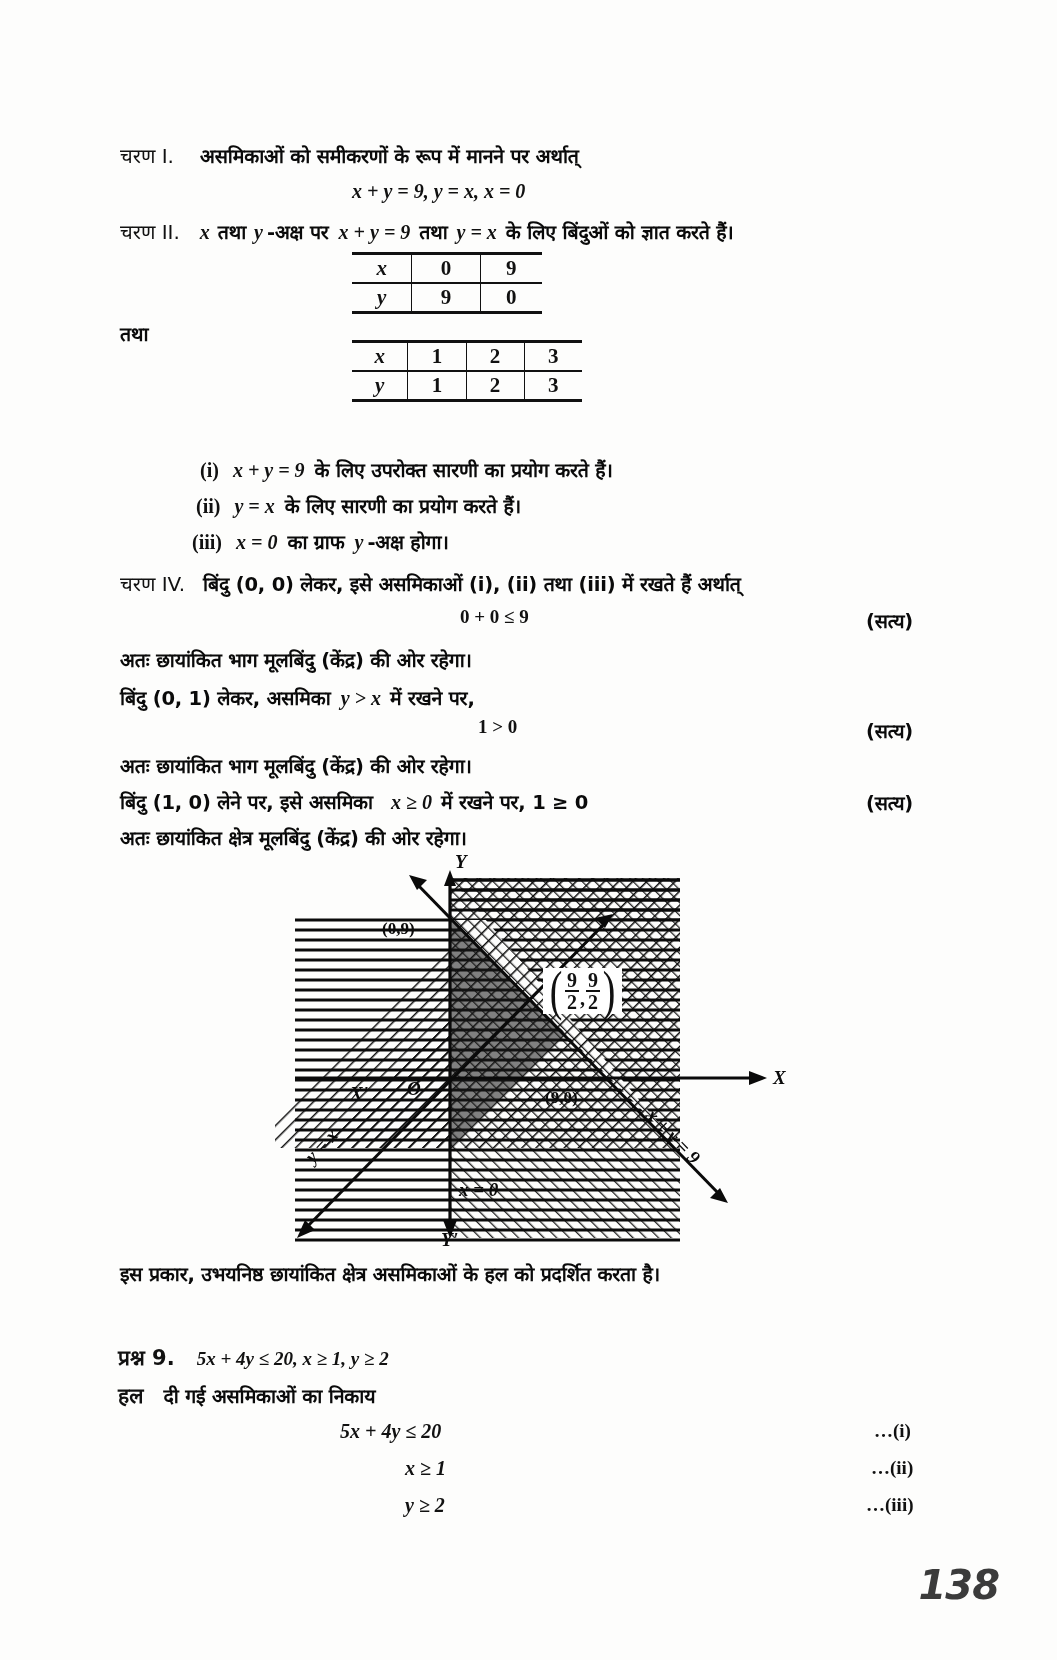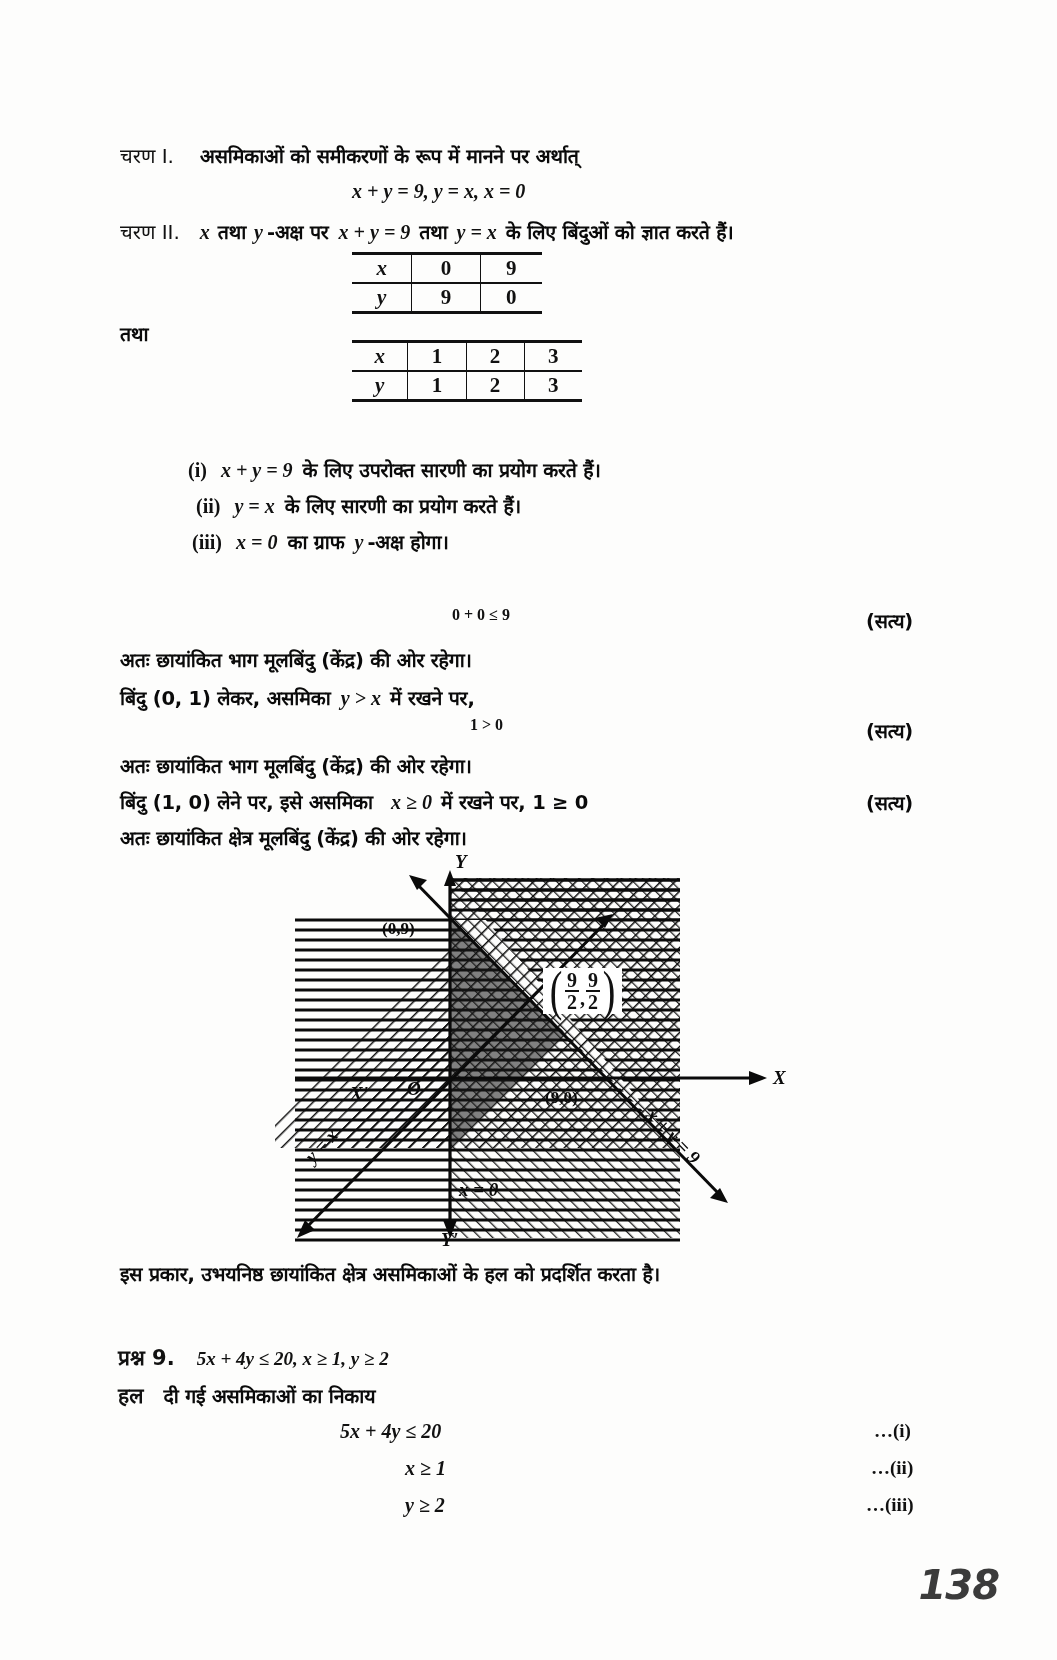--- a/index.html
+++ b/index.html
@@ -31,21 +31,22 @@
   }
   .mathit {
     font-family: "Liberation Serif", "DejaVu Serif", serif;
     font-style: italic;
     font-weight: 700;
     font-size: 20px;
   }
   .mathup {
     font-family: "Liberation Serif", "DejaVu Serif", serif;
     font-weight: 700;
-    font-size: 16px;
+    font-size: 19px;
+    margin-left: 8px;
   }
   .row {
     position: absolute;
     white-space: nowrap;
   }
   .step-label {
     font-family: "DejaVu Sans", sans-serif;
     font-weight: 400;
     font-size: 20px;
   }
@@ -215,40 +216,44 @@
     <tr class="mid last">
       <td>y</td>
       <td class="val">1</td>
       <td class="val">2</td>
       <td class="val">3</td>
     </tr>
   </tbody>
     </table>
 
 
-  <div class="row" style="left:188px; top:456px;">
+  <div class="row" style="left:200px; top:456px;">
     <span class="roman">(i)</span>
     <span class="mathit" style="margin-left:10px;">x + y = 9</span>
     <span class="hindi" style="margin-left:6px;">के लिए उपरोक्त सारणी का प्रयोग करते हैं।</span>
   </div>
 
   <div class="row" style="left:196px; top:492px;">
     <span class="roman">(ii)</span>
     <span class="mathit" style="margin-left:10px;">y = x</span>
     <span class="hindi" style="margin-left:6px;">के लिए सारणी का प्रयोग करते हैं।</span>
   </div>
 
   <div class="row" style="left:192px; top:528px;">
     <span class="roman">(iii)</span>
     <span class="mathit" style="margin-left:10px;">x = 0</span>
     <span class="hindi" style="margin-left:6px;">का ग्राफ</span>
     <span class="mathit" style="margin-left:6px;">y</span>
     <span class="hindi">-अक्ष होगा।</span>
   </div>
 
+  <div class="row" style="left:120px; top:570px;">
+    <span class="step-label">चरण IV.</span>
+    <span class="hindi" style="margin-left:14px;">बिंदु (0, 0) लेकर, इसे असमिकाओं (i), (ii) तथा (iii) में रखते हैं अर्थात्</span>
+  </div>
 
   <div class="row" style="left:452px; top:606px;">
     <span class="mathup">0 + 0 ≤ 9</span>
   </div>
   <div class="row" style="left:866px; top:607px;">
     <span class="hindi">(सत्य)</span>
   </div>
 
   <div class="row" style="left:120px; top:646px;">
     <span class="hindi">अतः छायांकित भाग मूलबिंदु (केंद्र) की ओर रहेगा।</span>

